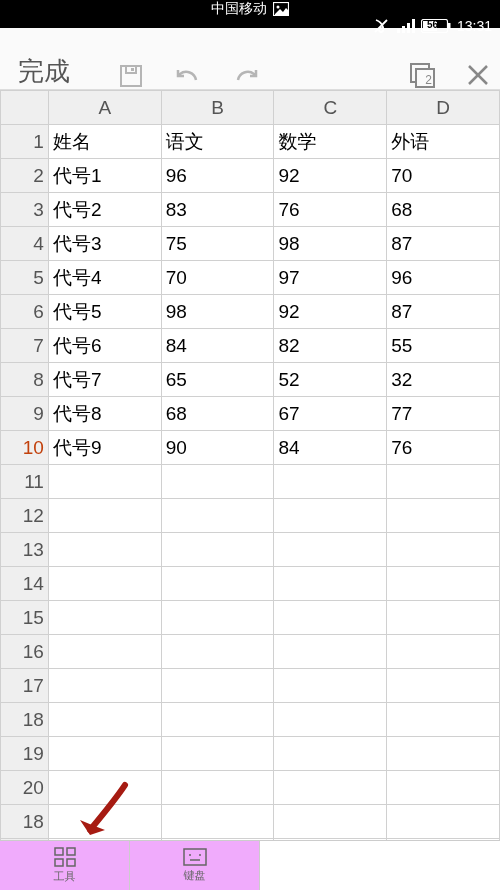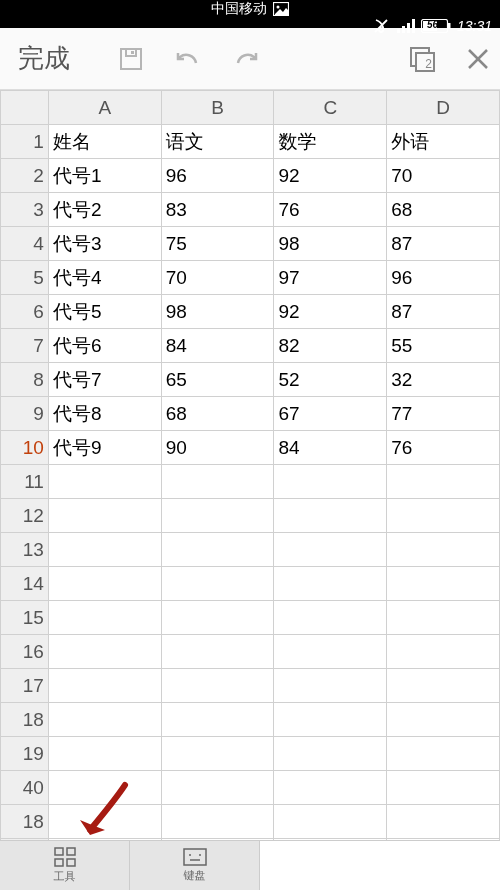--- a/index.html
+++ b/index.html
@@ -1,43 +1,43 @@
 <!DOCTYPE html>
 <html><head>
 <meta charset="utf-8">
 <style>
   * { margin: 0; padding: 0; box-sizing: border-box; }
   html, body { width: 500px; height: 890px; overflow: hidden; font-family: "Helvetica Neue", Arial, sans-serif; background: #fff; }
   
   
   .status-bar { height: 28px; background: #000; color: #fff; display: flex; align-items: center; padding: 0 8px; font-size: 14px; flex-direction: column; }
   .status-left { display: flex; align-items: center; gap: 6px; }
-  .status-right { margin-left: auto; display: flex; align-items: center; gap: 6px; font-style: italic; }
+  .status-right { margin-left: auto; display: flex; align-items: center; gap: 6px; }
   .status-icon { display: inline-flex; align-items: center; }
   
   
-  .toolbar { height: 62px; background: #fafafa; display: flex; align-items: center; padding: 0 10px; border-bottom: 1px solid #ddd; }
+  .toolbar { height: 62px; background: #fafafa; display: flex; align-items: flex-end; padding: 0 10px; border-bottom: 1px solid #ddd; }
   .done-btn { font-size: 26px; color: #555; padding: 0 8px; cursor: pointer; }
   .tool-icons { display: flex; align-items: center; gap: 30px; margin-left: 40px; }
   .tool-icon { color: #b5b5b5; cursor: pointer; display: flex; align-items: center; justify-content: center; }
   .tool-right { margin-left: auto; display: flex; align-items: center; gap: 30px; }
   
   
   .spreadsheet { height: 750px; overflow: hidden; background: #fff; }
   .sheet-table { border-collapse: collapse; width: 100%; }
   .sheet-table th, .sheet-table td { border: 1px solid #d0d0d0; height: 34px; font-size: 19px; font-weight: normal; padding: 0 4px; }
   .col-header { background: #efefef; text-align: center; color: #555; }
   .row-header { background: #efefef; text-align: right; color: #555; width: 48px; padding-right: 6px; }
   .row-header.selected { color: #c2410c; font-weight: 500; }
   .corner { background: #efefef; width: 48px; }
   .data-cell-left { text-align: left; }
   .data-cell-right { text-align: left; }
   
   
-  .bottom-bar { height: 50px; border-top: 1px solid #ccc; display: flex; background: #e5e5e5; }
+  .bottom-bar { height: 50px; border-top: 1px solid #ccc; display: flex; background: #f0abfc; }
   .bottom-tab { width: 130px; display: flex; flex-direction: column; align-items: center; justify-content: center; gap: 2px; border-right: 1px solid #ccc; cursor: pointer; }
   .bottom-tab-label { font-size: 11px; color: #666; }
   .bottom-rest { flex: 1; background: #fff; border-top: 1px solid #ccc; margin-top: -1px; }
   
   
   .arrow-svg { position: absolute; left: 70px; top: 775px; pointer-events: none; }
 </style>
 </head>
 <body>
 
@@ -256,21 +256,21 @@
           <td></td>
         </tr>
         <tr>
           <th class="row-header">19</th>
           <td></td>
           <td></td>
           <td></td>
           <td></td>
         </tr>
         <tr>
-          <th class="row-header">40</th>
+          <th class="row-header">20</th>
           <td></td>
           <td></td>
           <td></td>
           <td></td>
         </tr>
         <tr>
           <th class="row-header">18</th>
           <td></td>
           <td></td>
           <td></td>

